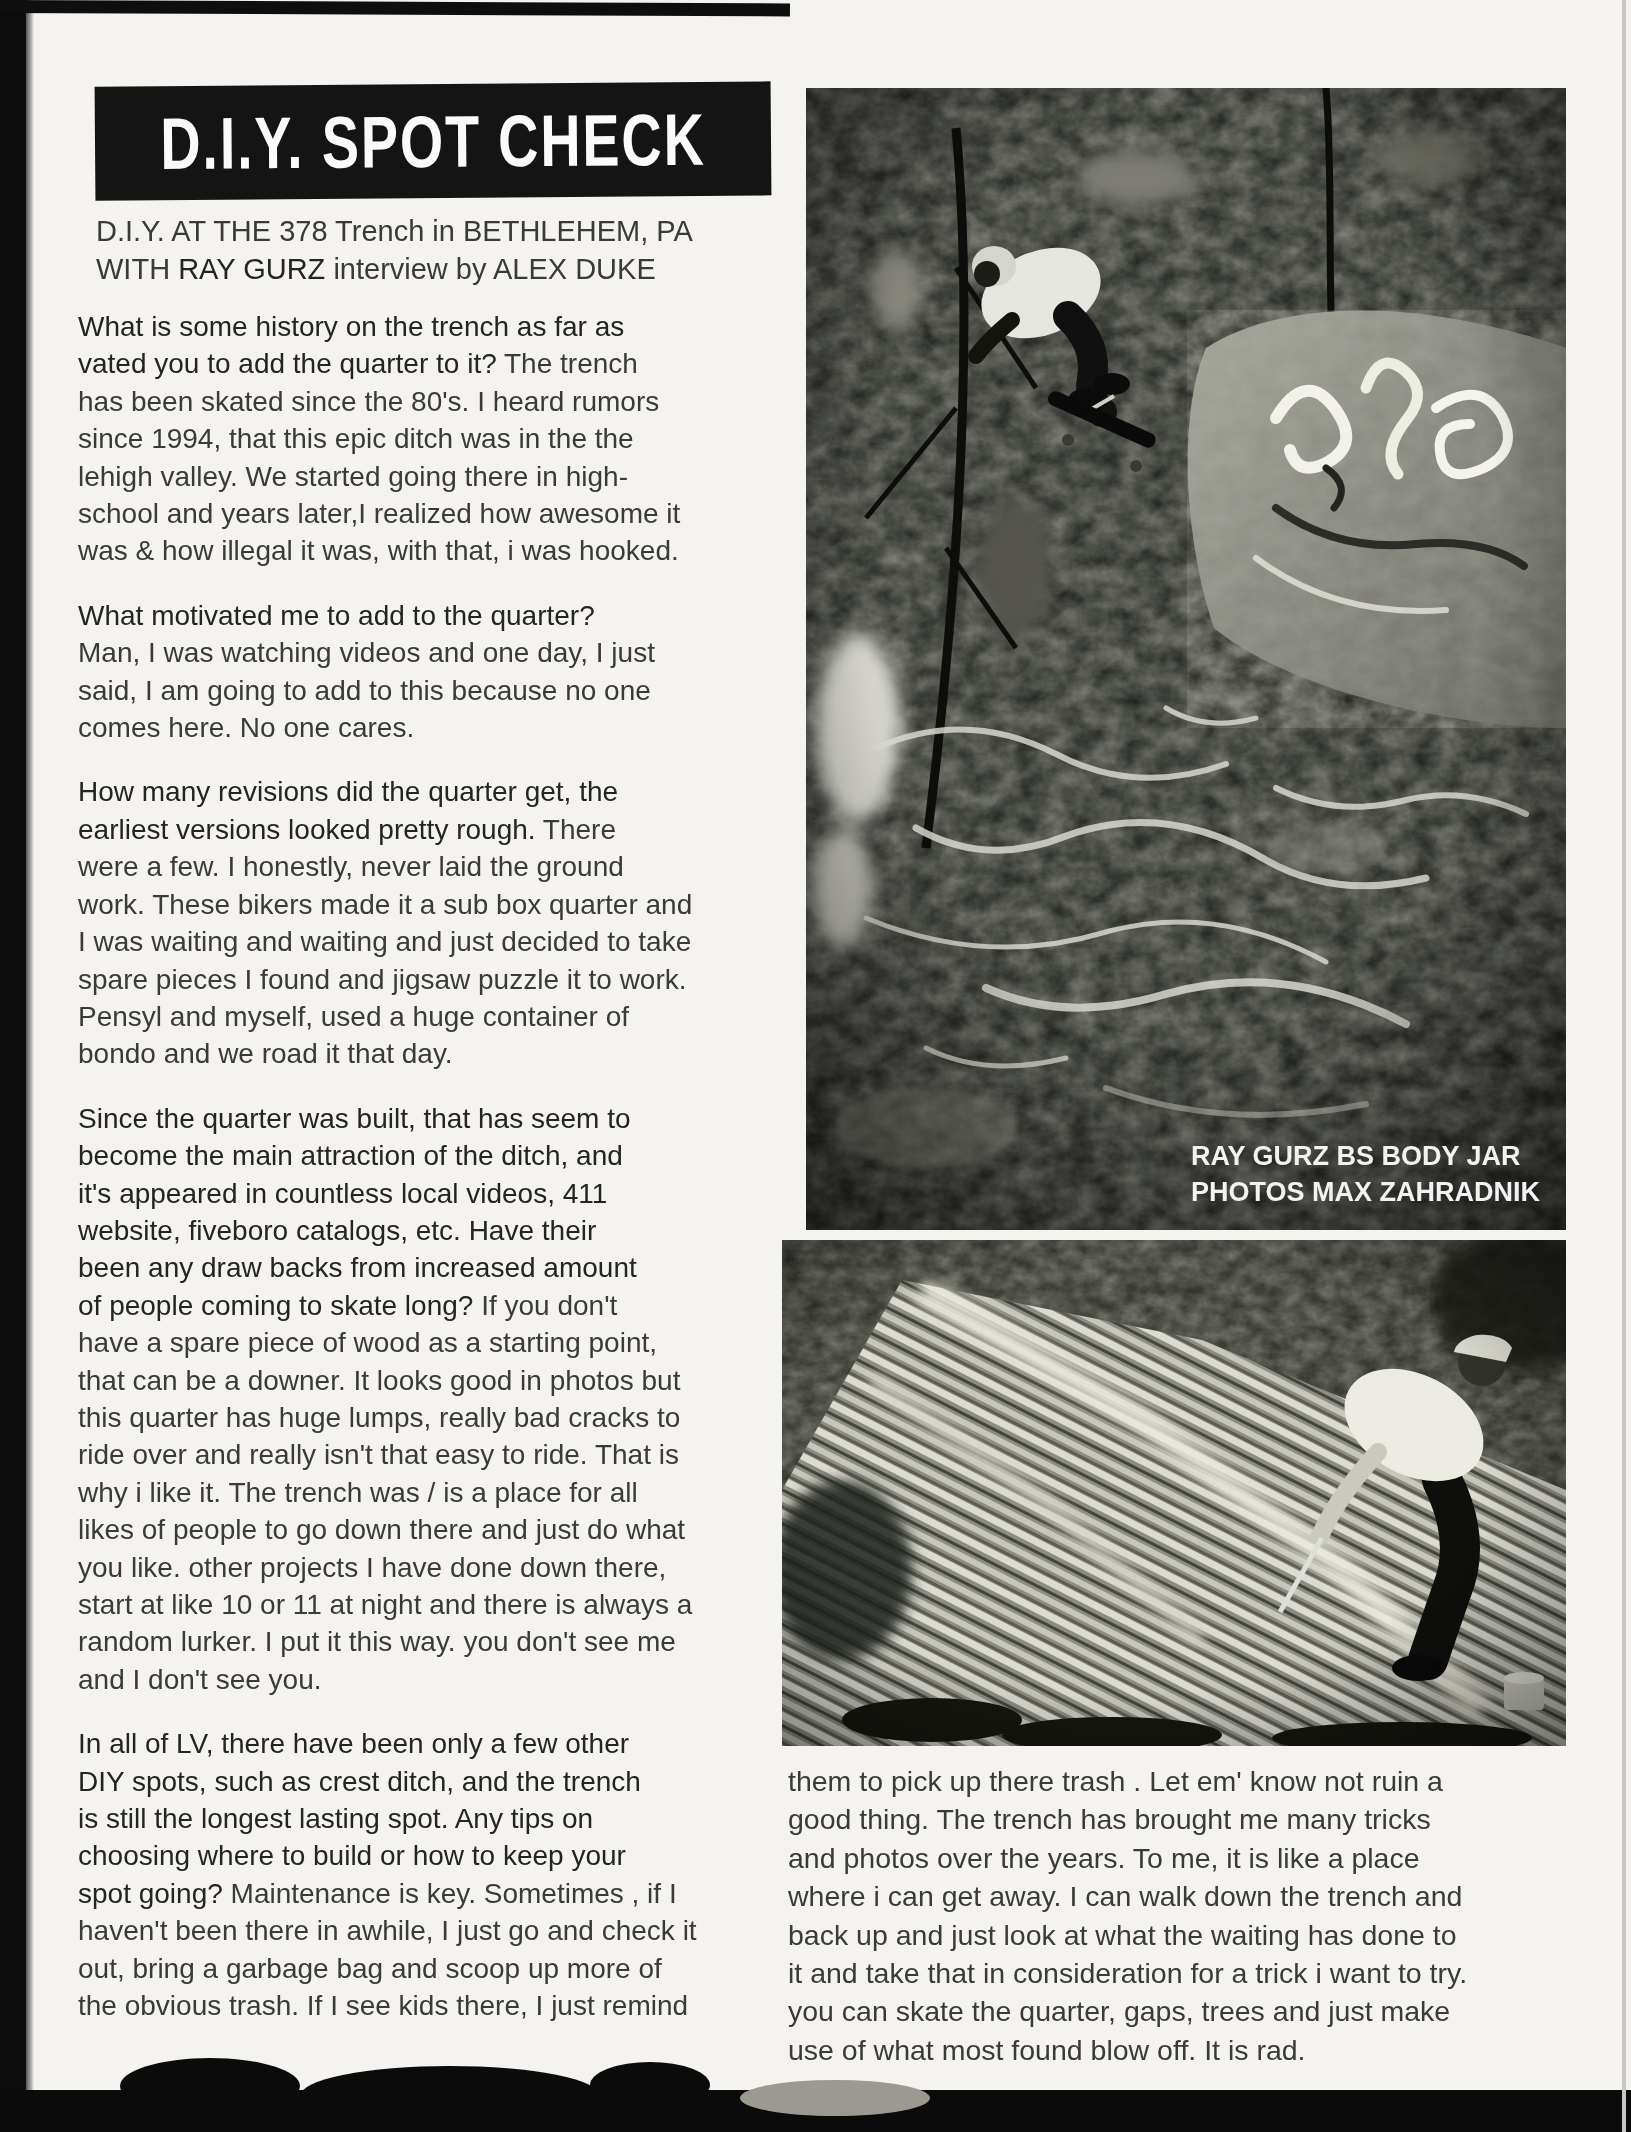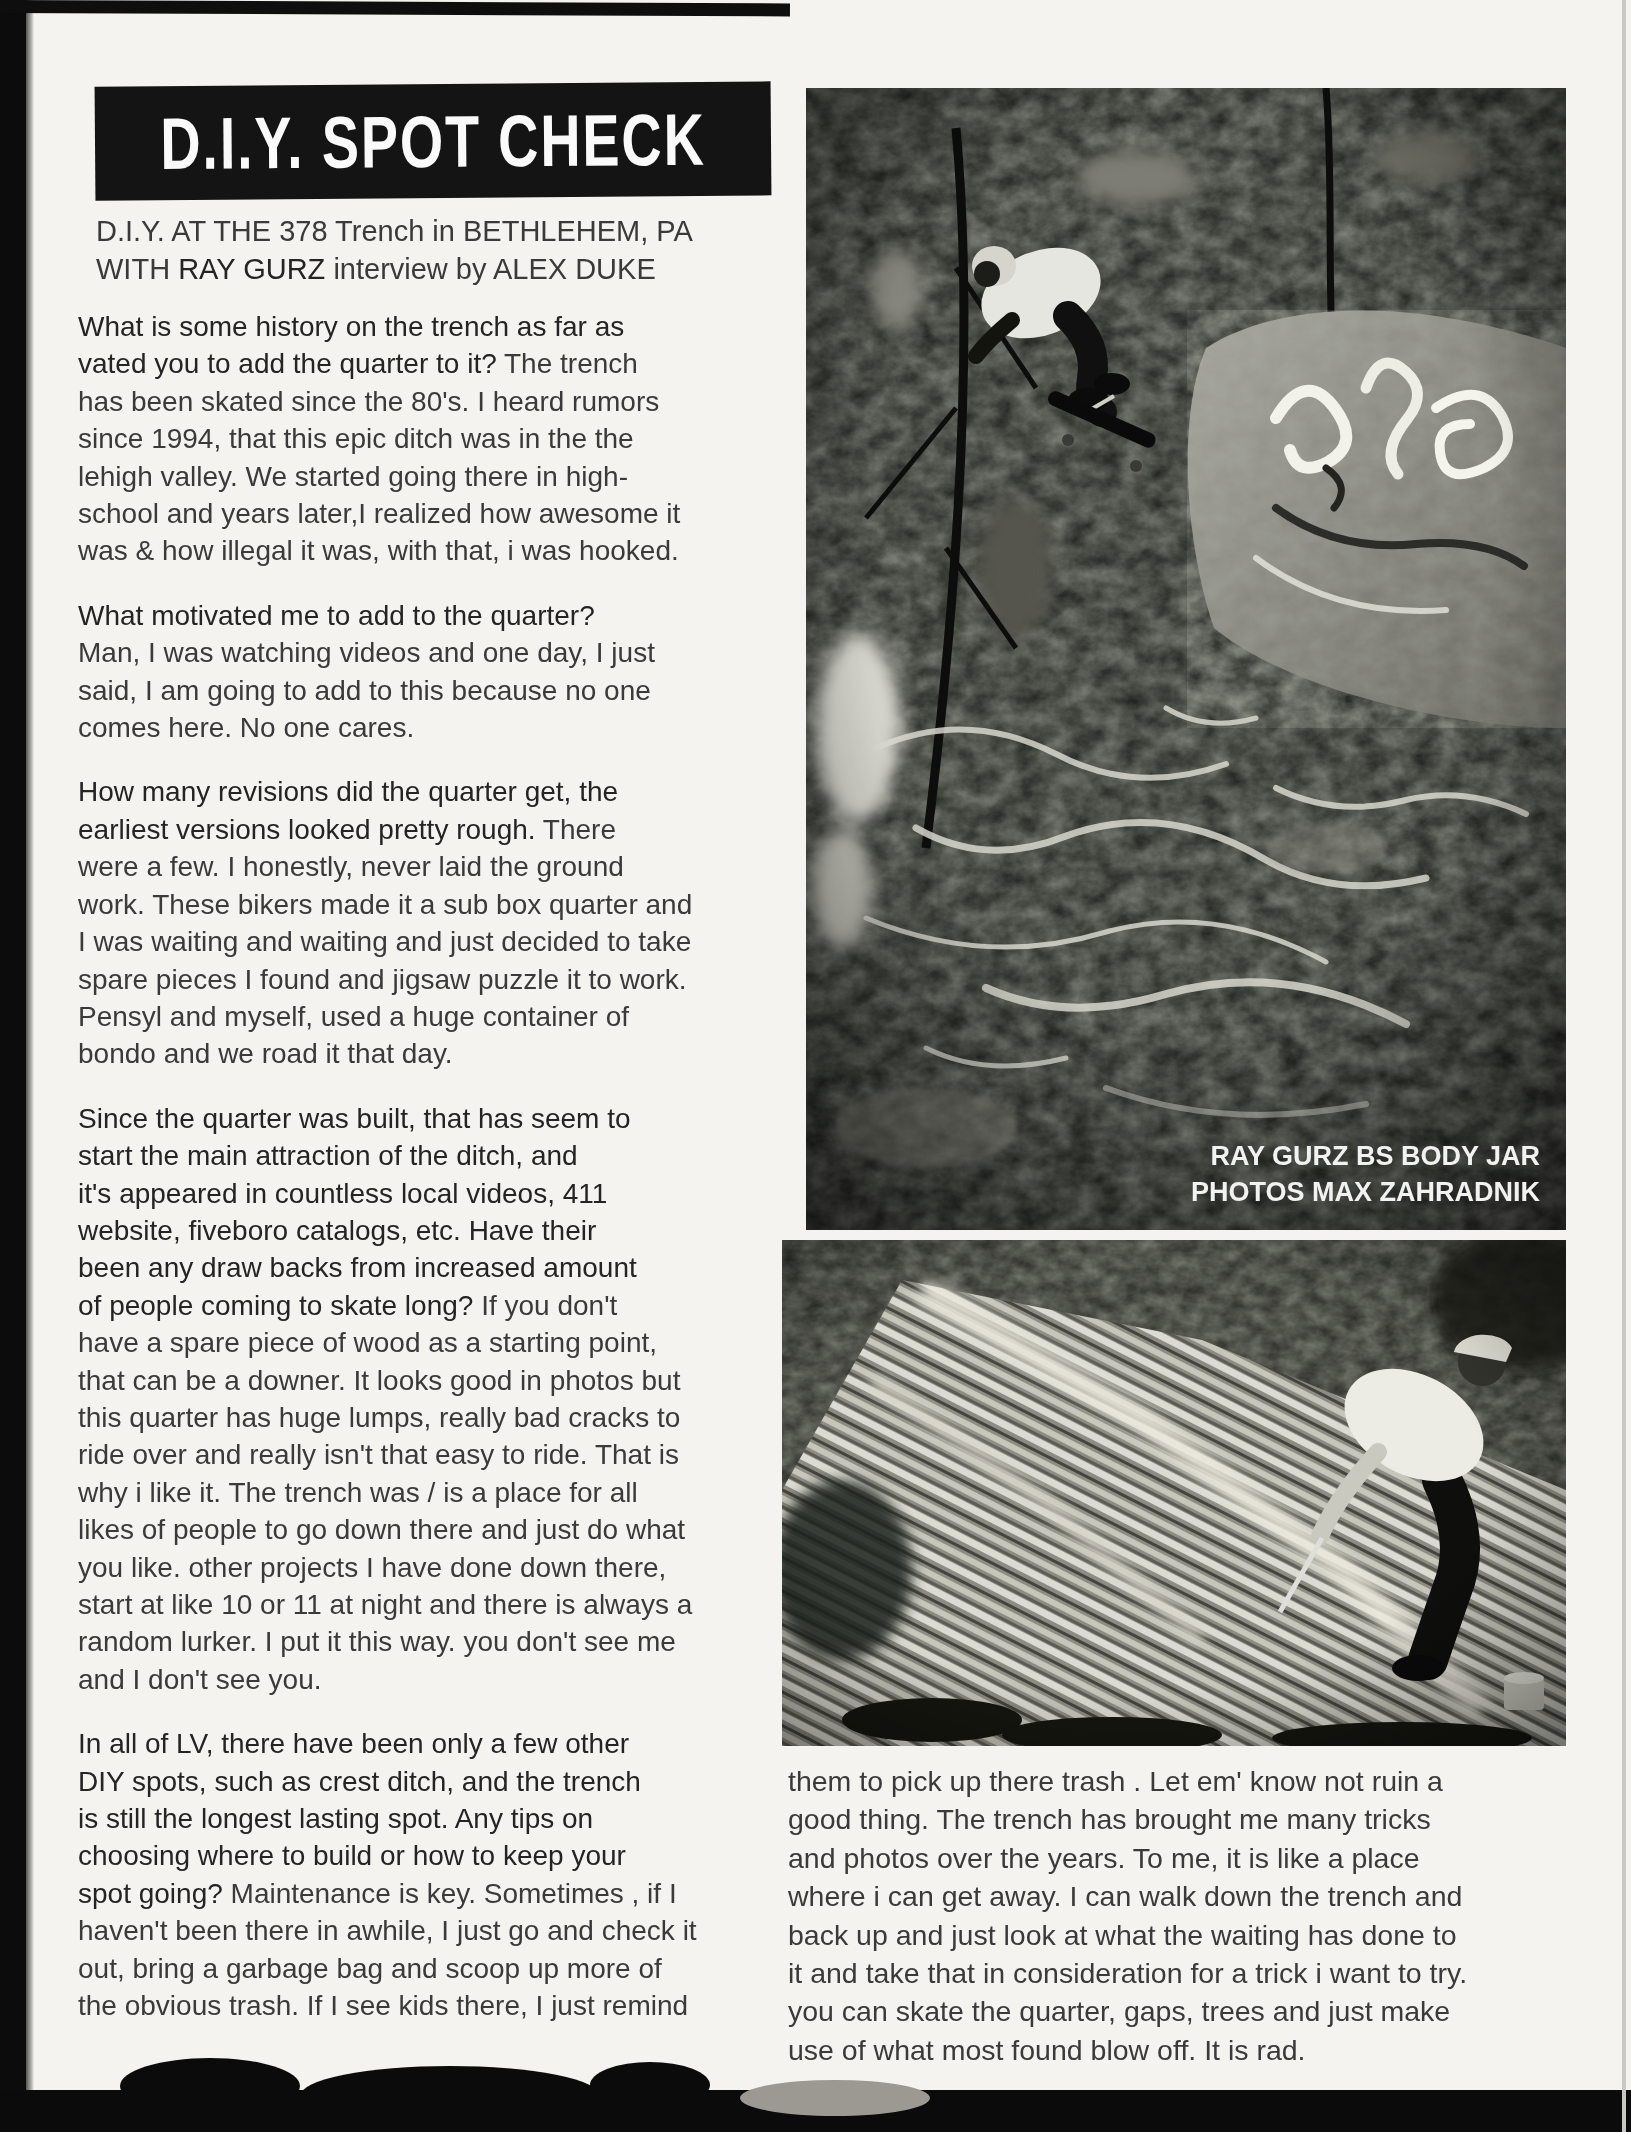--- a/index.html
+++ b/index.html
@@ -38,21 +38,21 @@
   .tline .bold{font-weight:normal;color:#242424;}
   .intro .tline{font-size:29px;line-height:38px;}
   .col-right-text{position:absolute;left:788px;top:1762px;width:800px;}
   .col-right-text .tline{font-size:28.5px;line-height:38.4px;}
   
   .photo{position:absolute;background:#1d1f1b;overflow:hidden;}
   .photo1{left:806px;top:88px;width:760px;height:1142px;}
   .photo2{left:782px;top:1240px;width:784px;height:506px;}
   .photo svg{display:block;width:100%;height:100%;}
   .caption{
-    position:absolute;right:26px;bottom:20px;text-align:right;
+    position:absolute;right:26px;bottom:20px;text-align:left;
     color:#f2f2f2;font-weight:bold;font-size:27px;line-height:36px;
   }
 </style>
 </head>
 <body>
 
 <div class="edge-left"></div>
 <div class="edge-left2"></div>
 <div class="edge-top"></div>
 <div class="edge-bottom"></div>
@@ -92,21 +92,21 @@
       <div class="tline"><span class="bold">earliest versions looked pretty rough.</span><span> There</span></div>
       <div class="tline"><span>were a few. I honestly, never laid the ground</span></div>
       <div class="tline"><span>work. These bikers made it a sub box quarter and</span></div>
       <div class="tline"><span>I was waiting and waiting and just decided to take</span></div>
       <div class="tline"><span>spare pieces I found and jigsaw puzzle it to work.</span></div>
       <div class="tline"><span>Pensyl and myself, used a huge container of</span></div>
       <div class="tline"><span>bondo and we road it that day.</span></div>
     </div>
   <div class="para">
       <div class="tline"><span class="bold">Since the quarter was built, that has seem to</span></div>
-      <div class="tline"><span class="bold">start the main attraction of the ditch, and</span></div>
+      <div class="tline"><span class="bold">become the main attraction of the ditch, and</span></div>
       <div class="tline"><span class="bold">it's appeared in countless local videos, 411</span></div>
       <div class="tline"><span class="bold">website, fiveboro catalogs, etc. Have their</span></div>
       <div class="tline"><span class="bold">been any draw backs from increased amount</span></div>
       <div class="tline"><span class="bold">of people coming to skate long?</span><span> If you don't</span></div>
       <div class="tline"><span>have a spare piece of wood as a starting point,</span></div>
       <div class="tline"><span>that can be a downer. It looks good in photos but</span></div>
       <div class="tline"><span>this quarter has huge lumps, really bad cracks to</span></div>
       <div class="tline"><span>ride over and really isn't that easy to ride. That is</span></div>
       <div class="tline"><span>why i like it. The trench was / is a place for all</span></div>
       <div class="tline"><span>likes of people to go down there and just do what</span></div>

